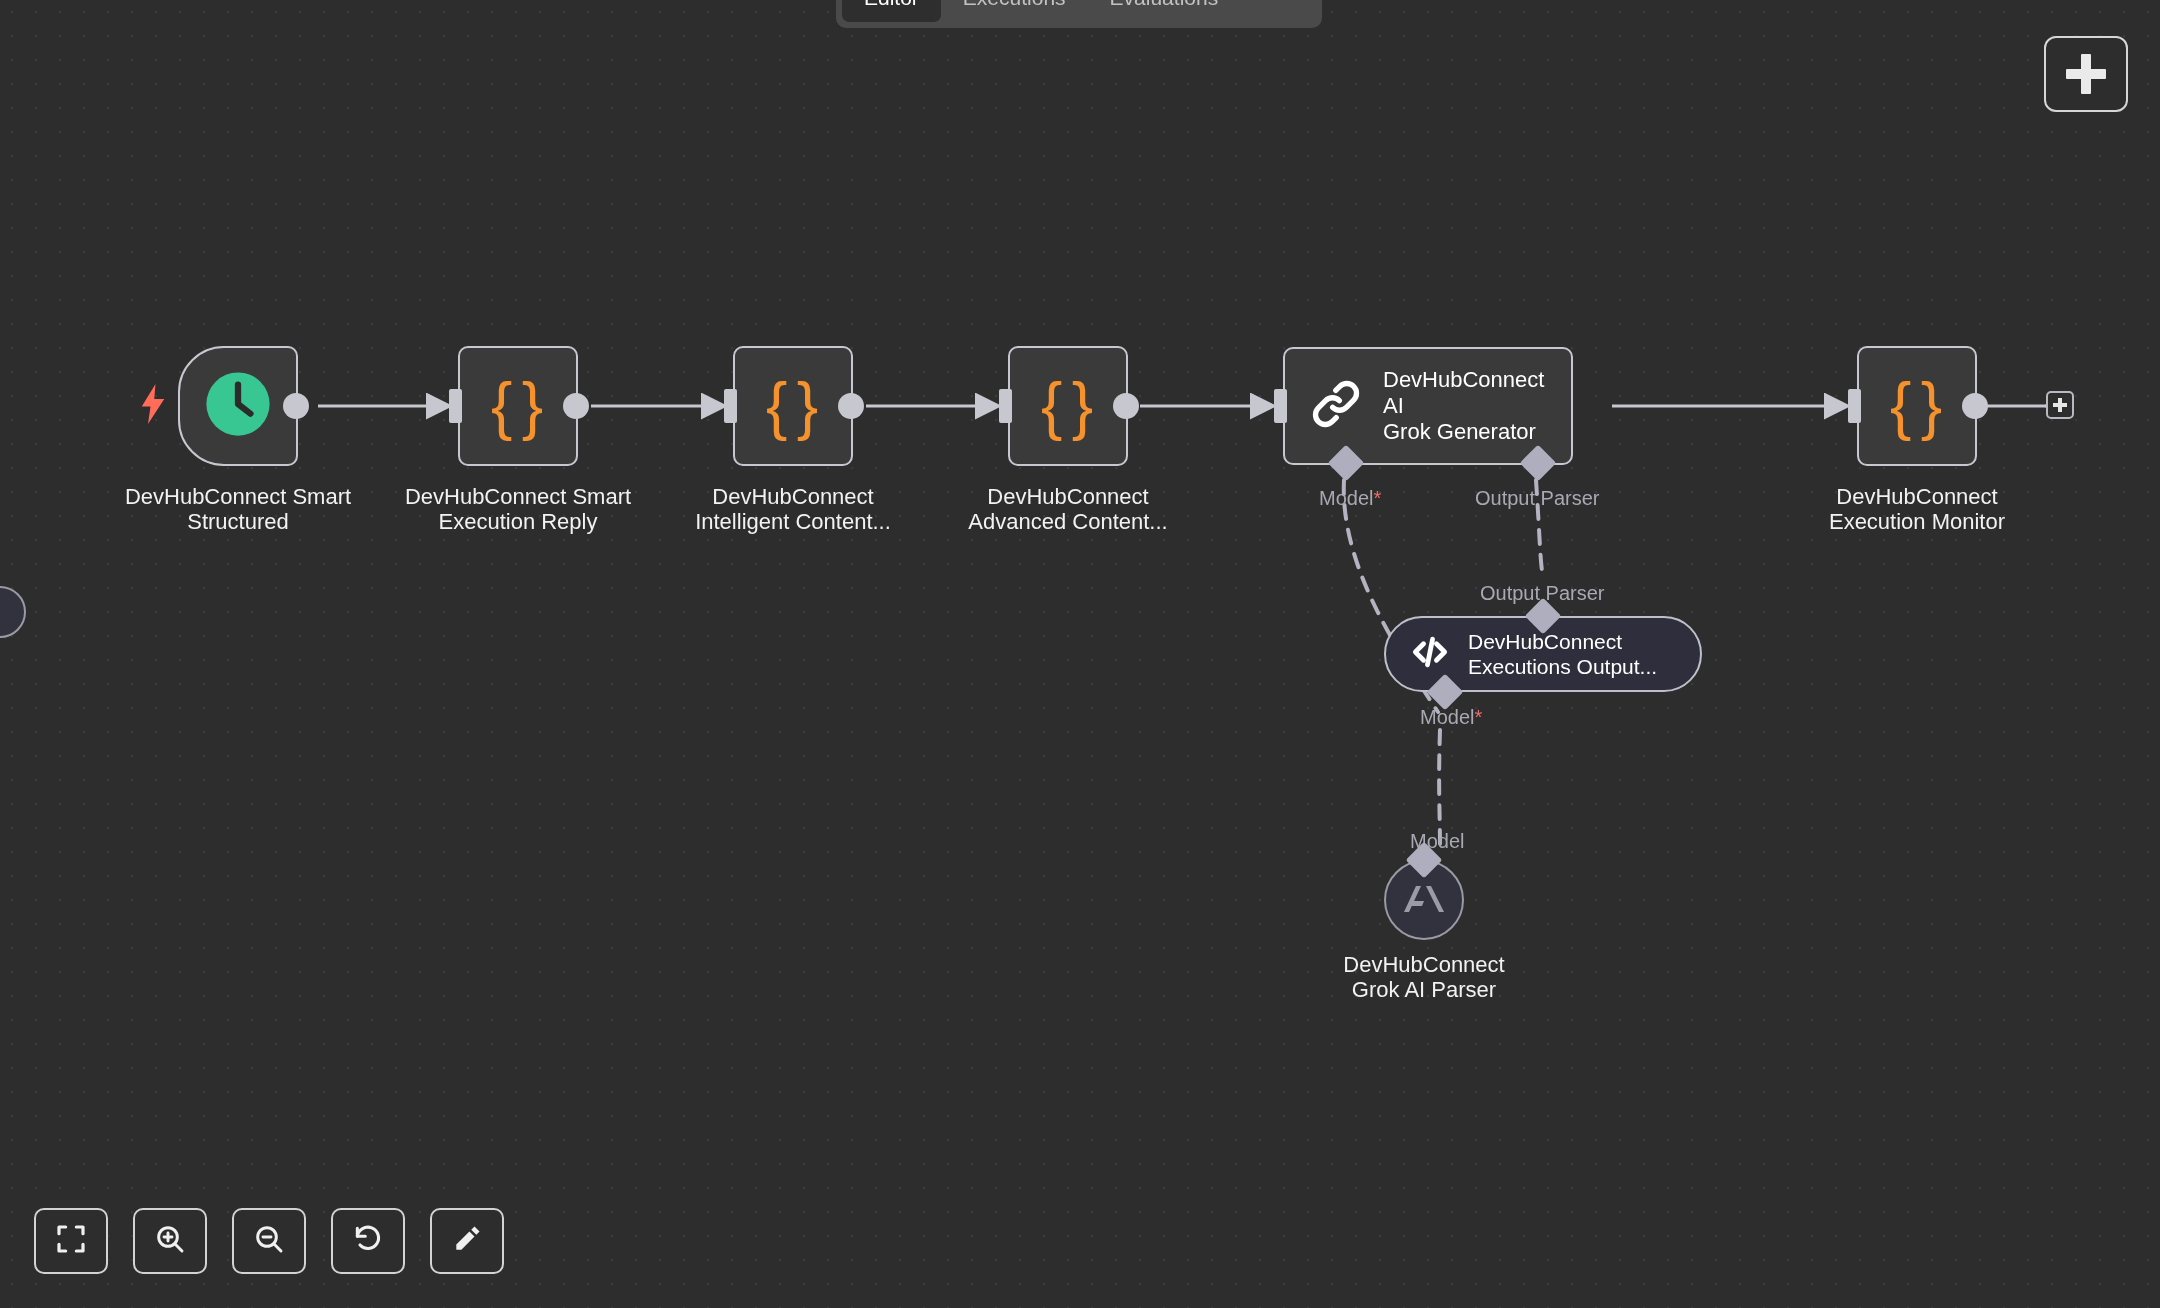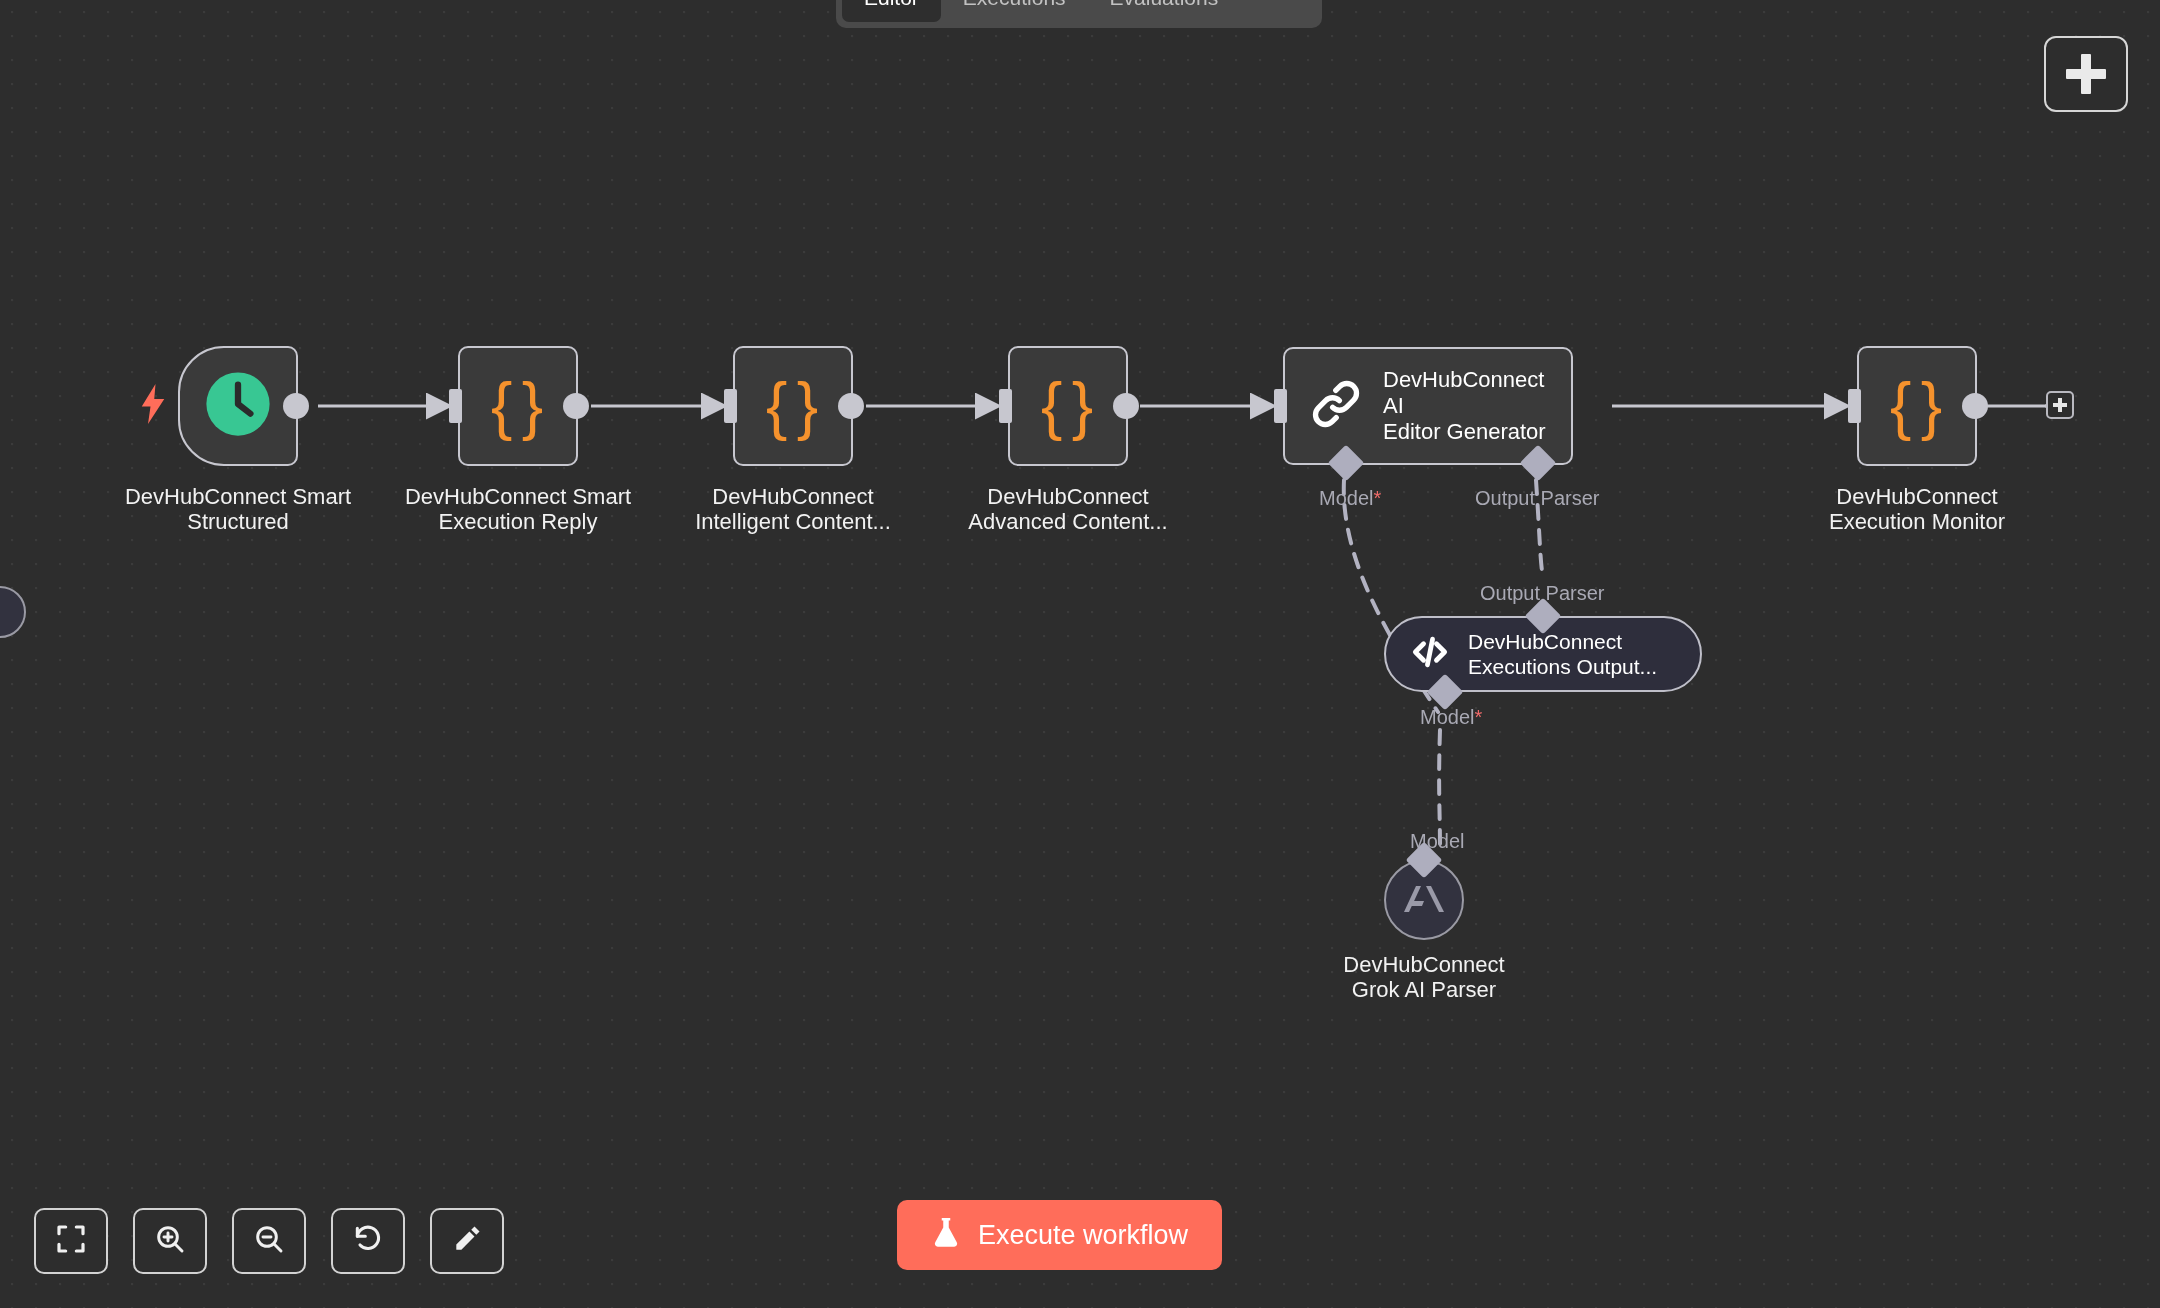--- a/index.html
+++ b/index.html
@@ -267,21 +267,21 @@
     <div class="nbox wide">
       <div class="port-in"></div>
       <span>
         <svg width="58" height="58" viewBox="0 0 24 24" fill="none" stroke="#ffffff" stroke-width="2.2" stroke-linecap="round" stroke-linejoin="round">
           <path d="M10.6 13.4a4 4 0 0 0 5.7 0l3-3a4 4 0 1 0-5.7-5.7l-1.7 1.7"></path>
           <path d="M13.4 10.6a4 4 0 0 0-5.7 0l-3 3a4 4 0 1 0 5.7 5.7l1.7-1.7"></path>
         </svg>
       </span>
       <div class="title">
         <div>DevHubConnect AI</div>
-        <div>Editor Generator</div>
+        <div>Grok Generator</div>
       </div>
 
       <div class="diamond" style="left:48px; bottom:-13px;"></div>
 
       <div class="diamond" style="left:240px; bottom:-13px;"></div>
     </div>
     <div class="sublabel" style="left:36px; top:140px;">
       <span>Model</span><span class="req">*</span>
     </div>
     <div class="sublabel" style="left:192px; top:140px;">
@@ -399,23 +399,14 @@
     <div class="tbtn">
       <span>
         <svg width="32" height="32" viewBox="0 0 24 24" fill="#f0f0f0">
           <path d="M17.6 2.6 L15.2 5 L19 8.8 L21.4 6.4 Z"></path>
           <path d="M13.8 6.4 L4 16.2 L4 20 L7.8 20 L17.6 10.2 Z"></path>
         </svg>
       </span>
     </div>
   </div>
 
-  <div id="execute-workflow-button">
-    <span>
-      <svg width="30" height="34" viewBox="0 0 24 26" fill="#ffffff">
-        <path d="M8.6 1 H15.4 V3 H14.2 V8.6 L20.6 20.4 A2.4 2.4 0 0 1 18.5 24 H5.5
-                 A2.4 2.4 0 0 1 3.4 20.4 L9.8 8.6 V3 H8.6 Z"></path>
-      </svg>
-    </span>
-    <span class="label">Execute workflow</span>
-  </div>
 
 </div>
 
 </body></html>

